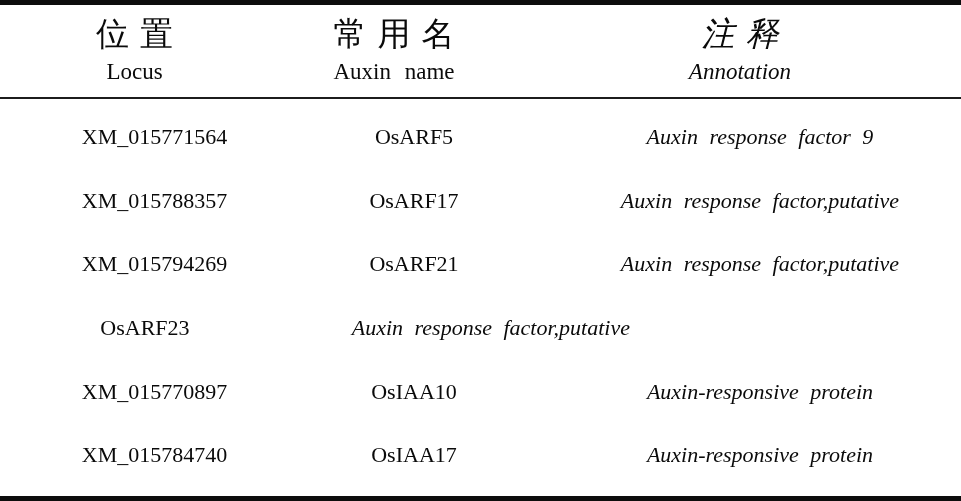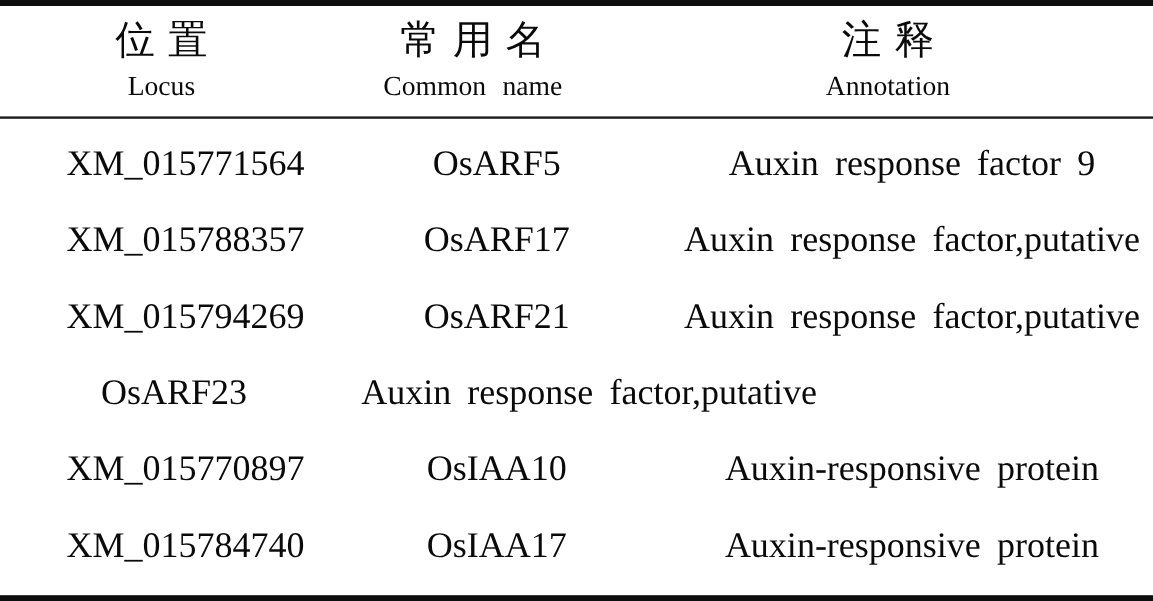--- a/index.html
+++ b/index.html
@@ -31,54 +31,54 @@
   .trow { display: flex; width: 100%; align-items: center; }
   .tbody {
     flex: 1;
     display: flex;
     flex-direction: column;
     justify-content: space-around;
     padding: 6px 0;
   }
   .col-locus  { width: 28%; text-align: center; }
   .col-common { width: 26%; text-align: center; }
-  .col-annot  { width: 46%; text-align: center; }
+  .col-annot  { width: 46%; text-align: center; font-style: italic; }
   .zh {
     font-size: 33px;
     letter-spacing: 11px;
     padding-left: 11px; 
     line-height: 1.1;
   }
   .en-head {
     font-size: 23px;
     word-spacing: 8px;
     line-height: 1.1;
   }
   .cell {
-    font-size: 30px;
+    font-size: 22px;
     word-spacing: 6px;
     line-height: 1.15;
     white-space: nowrap;
     padding-left: 40px;
   }
 </style>
 </head>
 <body>
 
 <div class="paper-table">
 
   <div class="thead">
     <div class="hrow">
       <div class="col-locus zh">位置</div>
       <div class="col-common zh">常用名</div>
       <div class="col-annot zh">注释</div>
     </div>
     <div class="hrow">
       <div class="col-locus en-head">Locus</div>
-      <div class="col-common en-head">Common name</div>
+      <div class="col-common en-head">Auxin name</div>
       <div class="col-annot en-head">Annotation</div>
     </div>
   </div>
 
   <div class="tbody">
     <div class="trow">
       <div class="col-locus cell">XM_015771564</div>
       <div class="col-common cell">OsARF5</div>
       <div class="col-annot cell">Auxin response factor 9</div>
     </div>

